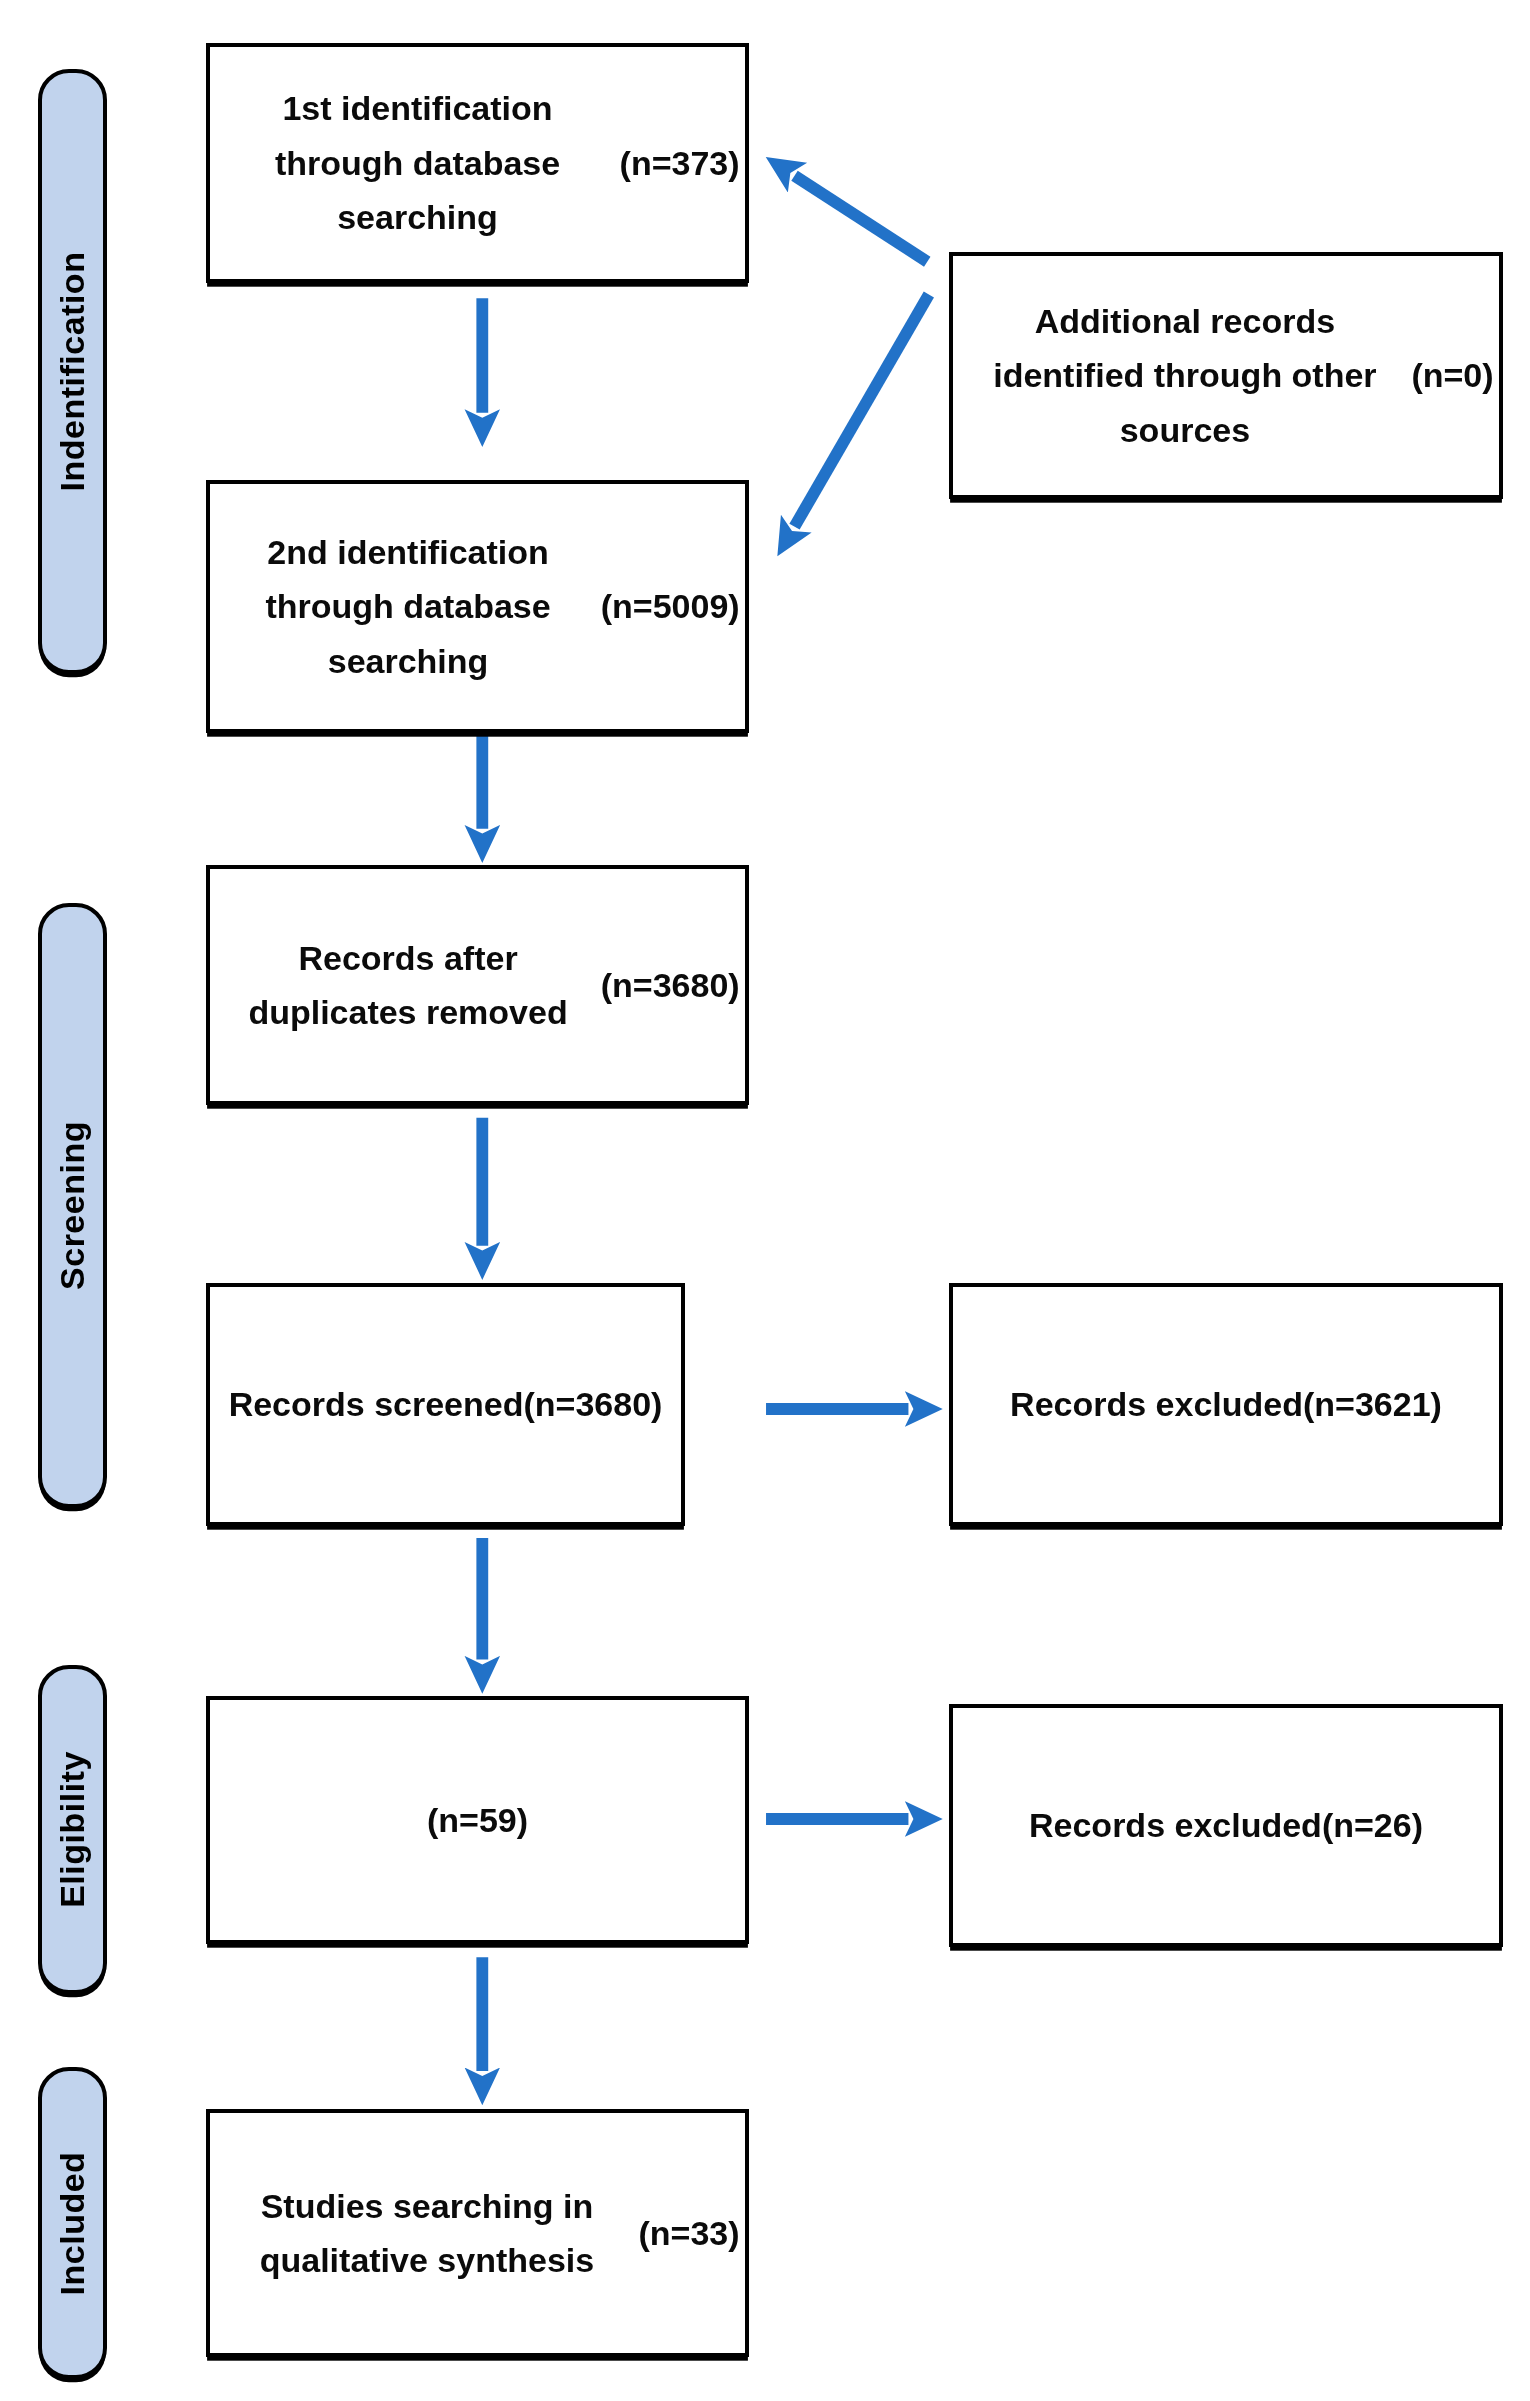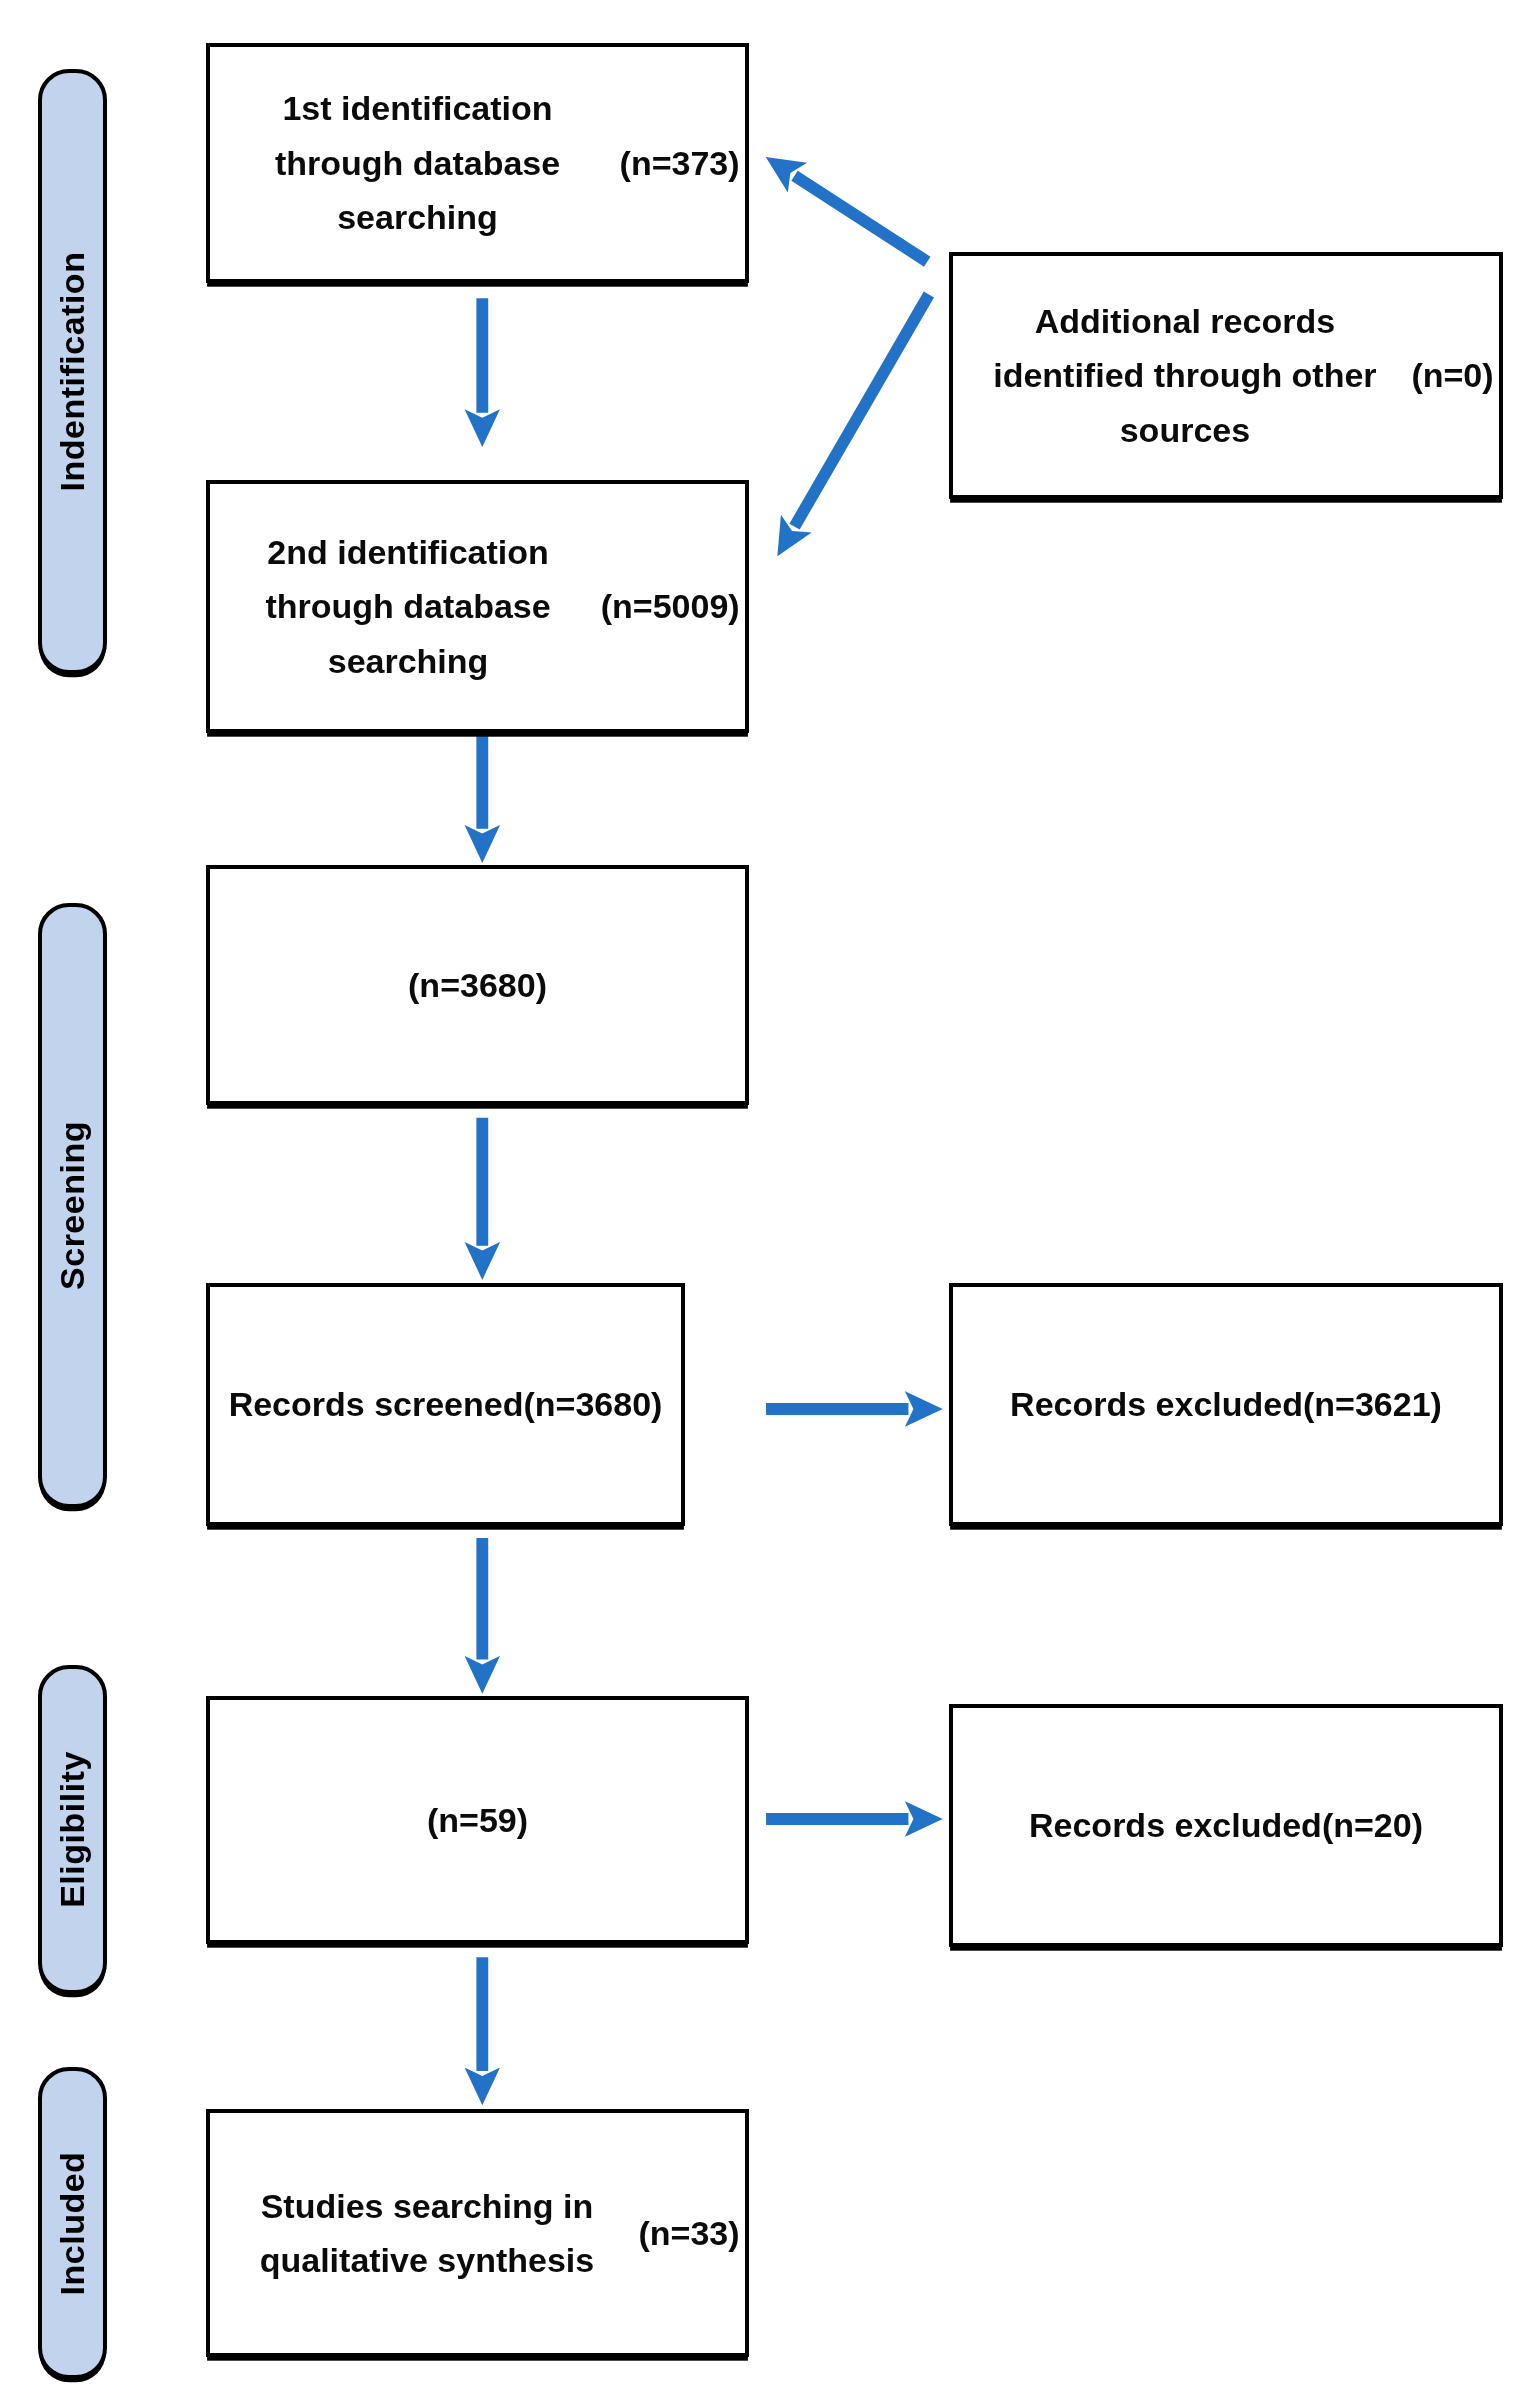--- a/index.html
+++ b/index.html
@@ -81,20 +81,21 @@
   <div class="box-title">1st identification through database searching</div>
   <div class="box-count">(n=373)</div>
 </div>
 
 <div class="box" style="left:206px;top:480px;width:543px;height:253px">
   <div class="box-title">2nd identification through database searching</div>
   <div class="box-count">(n=5009)</div>
 </div>
 
 <div class="box" style="left:206px;top:865px;width:543px;height:240px">
+  <div class="box-title">Records after duplicates removed</div>
   <div class="box-count">(n=3680)</div>
 </div>
 
 <div class="box" style="left:206px;top:1283px;width:479px;height:243px">
   <div class="box-title">Records screened</div>
   <div class="box-count">(n=3680)</div>
 </div>
 
 <div class="box" style="left:206px;top:1696px;width:543px;height:248px">
   <div class="box-count">(n=59)</div>
@@ -110,15 +111,15 @@
   <div class="box-count">(n=0)</div>
 </div>
 
 <div class="box" style="left:949px;top:1283px;width:554px;height:243px">
   <div class="box-title">Records excluded</div>
   <div class="box-count">(n=3621)</div>
 </div>
 
 <div class="box" style="left:949px;top:1704px;width:554px;height:243px">
   <div class="box-title">Records excluded</div>
-  <div class="box-count">(n=20)</div>
+  <div class="box-count">(n=26)</div>
 </div>
 
 
 </body></html>

